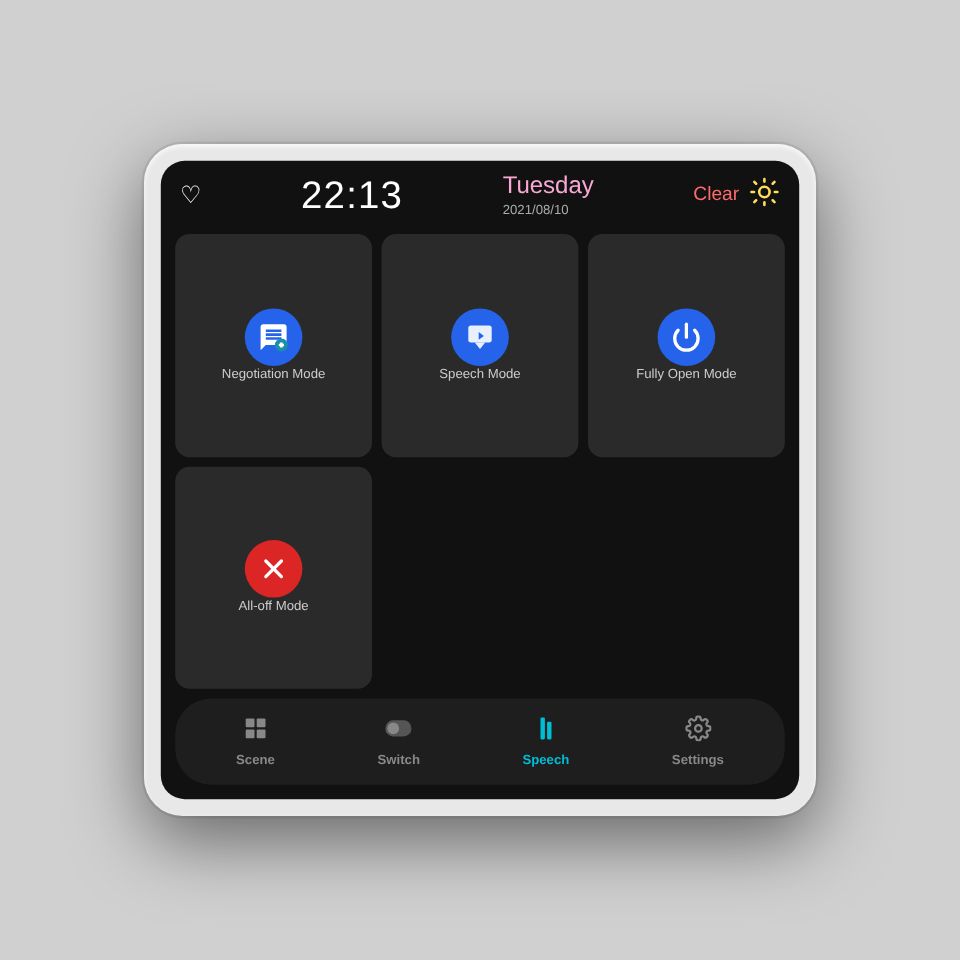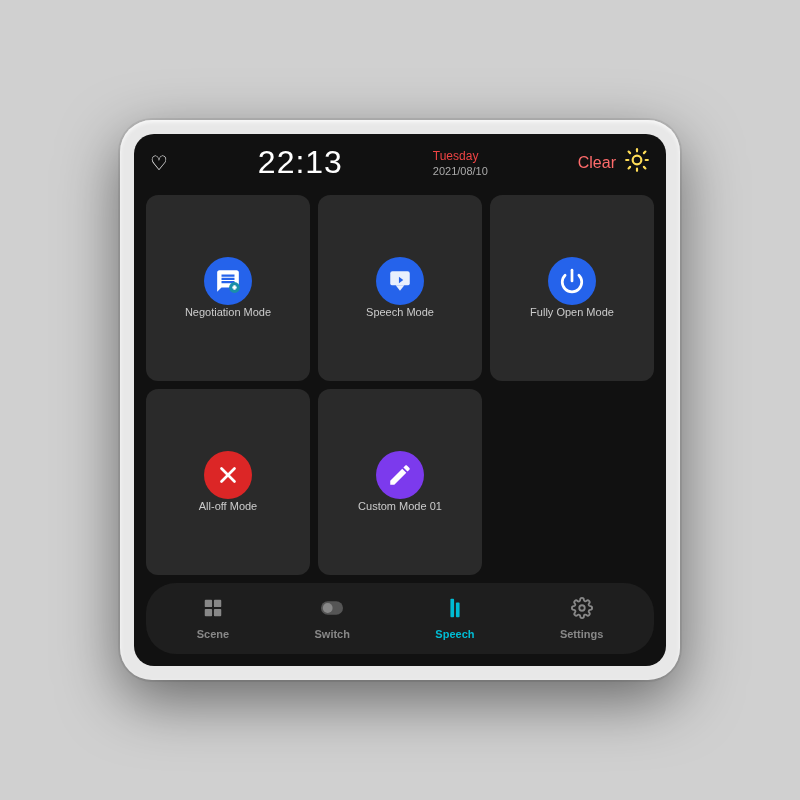--- a/index.html
+++ b/index.html
@@ -65,22 +65,22 @@
       letter-spacing: 1px;
     }
 
     .date-display {
       font-size: 11px;
       color: #aaa;
       text-align: center;
     }
 
     .day-display {
-      font-size: 12px;
-      color: #ef4444;
+      font-size: 20px;
+      color: #f9a8d4;
       font-weight: 400;
     }
 
     .date-weather {
       display: flex;
       flex-direction: column;
       align-items: flex-start;
       gap: 2px;
     }
 
@@ -267,28 +267,20 @@
       <div class="mode-tile">
         <div class="mode-icon icon-red">
           <svg width="26" height="26" viewBox="0 0 24 24" fill="none" stroke="white" stroke-width="2.5" stroke-linecap="round">
             <line x1="18" y1="6" x2="6" y2="18"></line>
             <line x1="6" y1="6" x2="18" y2="18"></line>
           </svg>
         </div>
         <span class="mode-label">All-off Mode</span>
       </div>
 
-      <div class="mode-tile">
-        <div class="mode-icon icon-purple">
-          <svg width="26" height="26" viewBox="0 0 24 24" fill="white">
-            <path d="M3 17.25V21h3.75L17.81 9.94l-3.75-3.75L3 17.25zM20.71 7.04c.39-.39.39-1.02 0-1.41l-2.34-2.34c-.39-.39-1.02-.39-1.41 0l-1.83 1.83 3.75 3.75 1.83-1.83z"></path>
-          </svg>
-        </div>
-        <span class="mode-label">Custom Mode 01</span>
-      </div>
 
 
     </div>
 
     <div class="bottom-nav">
 
       <div class="nav-item">
         <span class="nav-icon">
           <svg width="22" height="22" viewBox="0 0 24 24" fill="#888">
             <rect x="3" y="3" width="8" height="8" rx="1"></rect>

